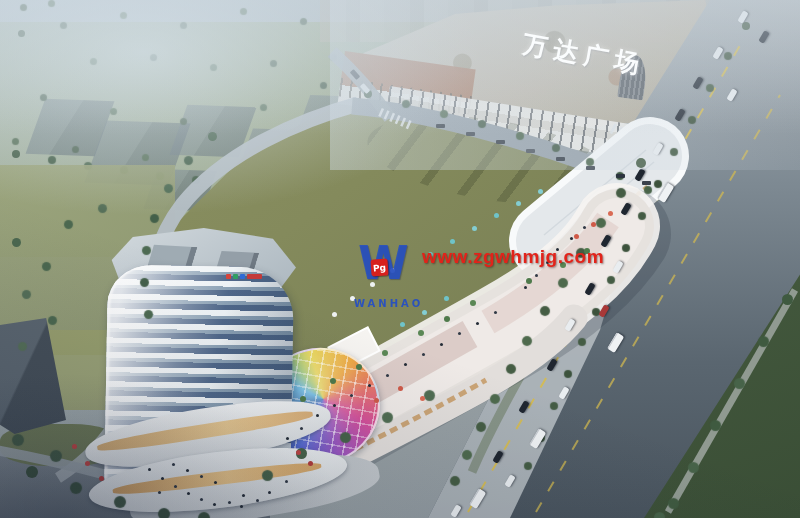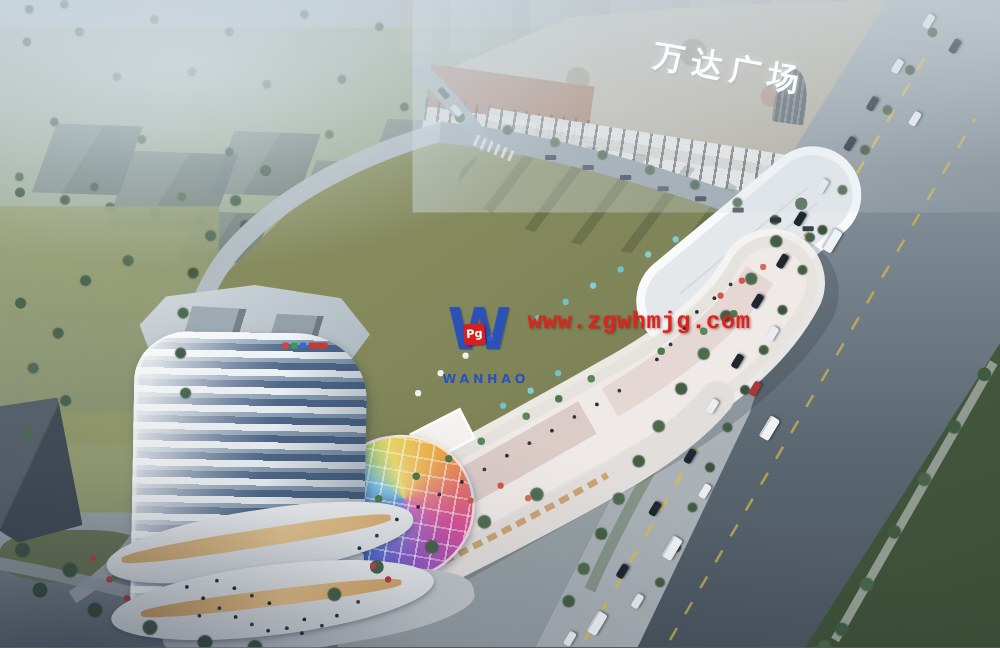--- a/index.html
+++ b/index.html
@@ -175,21 +175,21 @@
   .wm-logo{position:relative;width:66px;height:62px;flex:0 0 auto;}
   .wm-w{position:absolute;left:2px;top:-8px;font-weight:bold;font-size:46px;letter-spacing:-3px;
     color:rgba(36,78,196,.88);text-shadow:1px 1px 1px rgba(20,30,80,.35);}
   .wm-badge{position:absolute;left:15px;top:15px;width:17px;height:17px;background:#d7201d;color:#fff;
     font-weight:bold;font-size:9px;display:flex;align-items:center;justify-content:center;
     border-radius:3px;transform:rotate(-4deg);box-shadow:1px 1px 1px rgba(40,0,0,.4);}
   .wm-name{position:absolute;left:-2px;top:54px;font-weight:bold;font-size:10px;letter-spacing:3px;
     color:rgba(36,78,196,.92);}
   .wm-company{font-weight:bold;font-size:21px;letter-spacing:2px;color:#e2231a;
     text-shadow:1px 1px 2px rgba(60,20,20,.5);white-space:nowrap;}
-  .wm-site{font-family:Liberation Mono, monospace;font-weight:bold;font-size:19px;letter-spacing:.5px;
+  .wm-site{font-family:Liberation Sans, sans-serif;font-weight:bold;font-size:19px;letter-spacing:.5px;
     color:#e2231a;margin-top:2px;text-shadow:1px 1px 2px rgba(60,20,20,.5);white-space:nowrap;}
 </style>
 </head>
 <body>
 
 <div class="scene">
 
   <div class="abs bg-green"></div>
   <div class="blk" style="left:35px;top:100px;width:70px;height:55px;"></div>
   <div class="blk" style="left:95px;top:122px;width:85px;height:62px;"></div>

